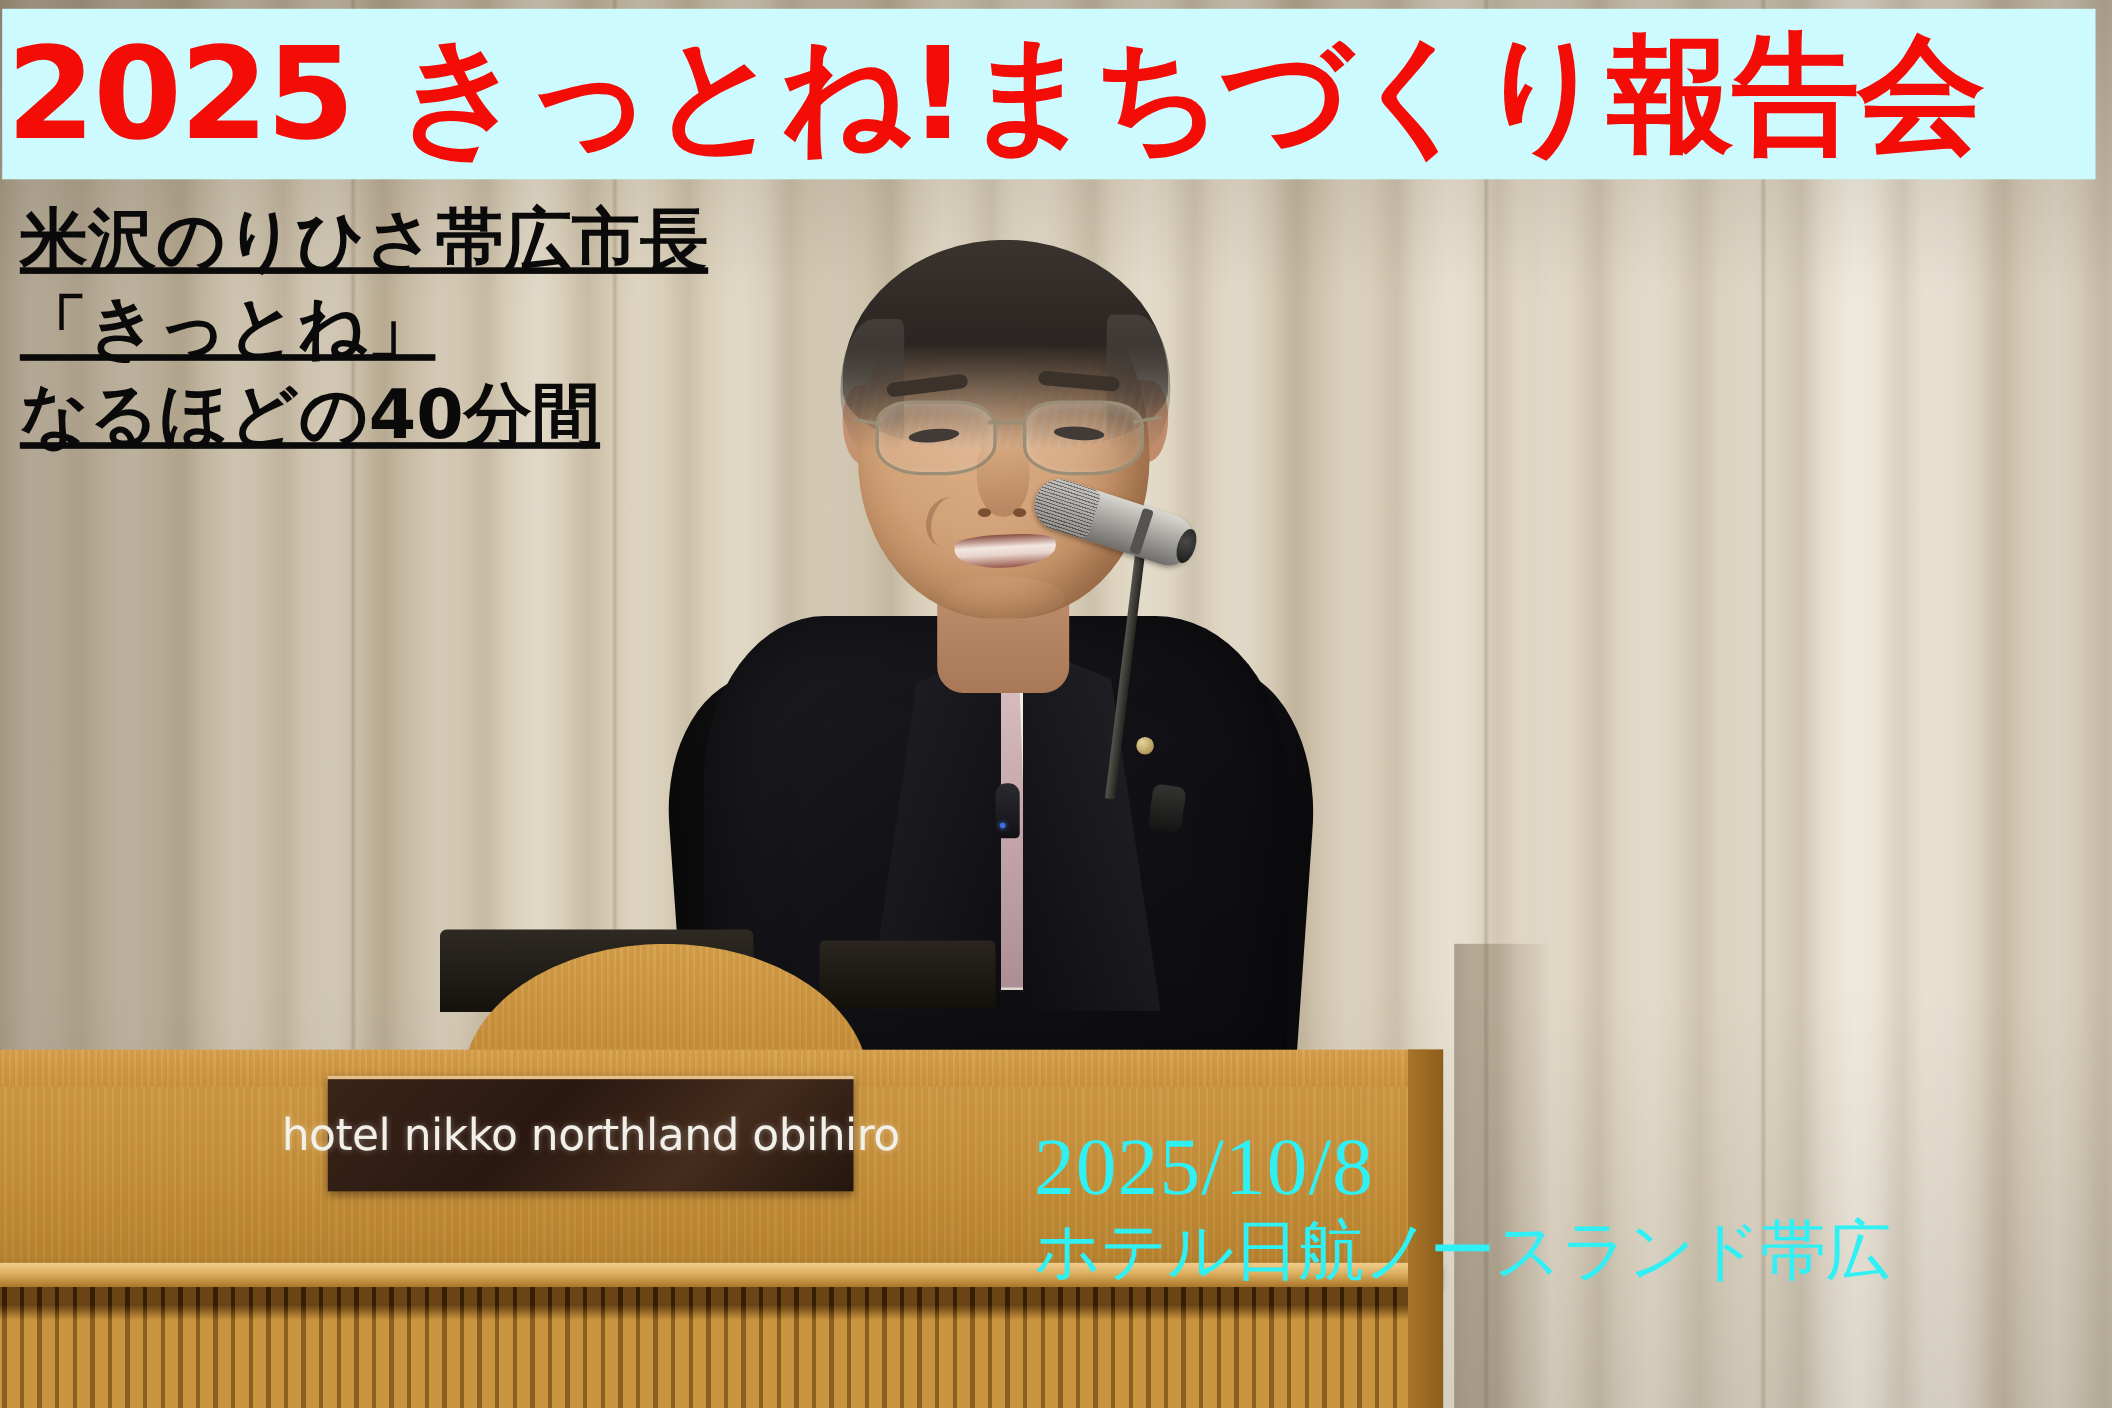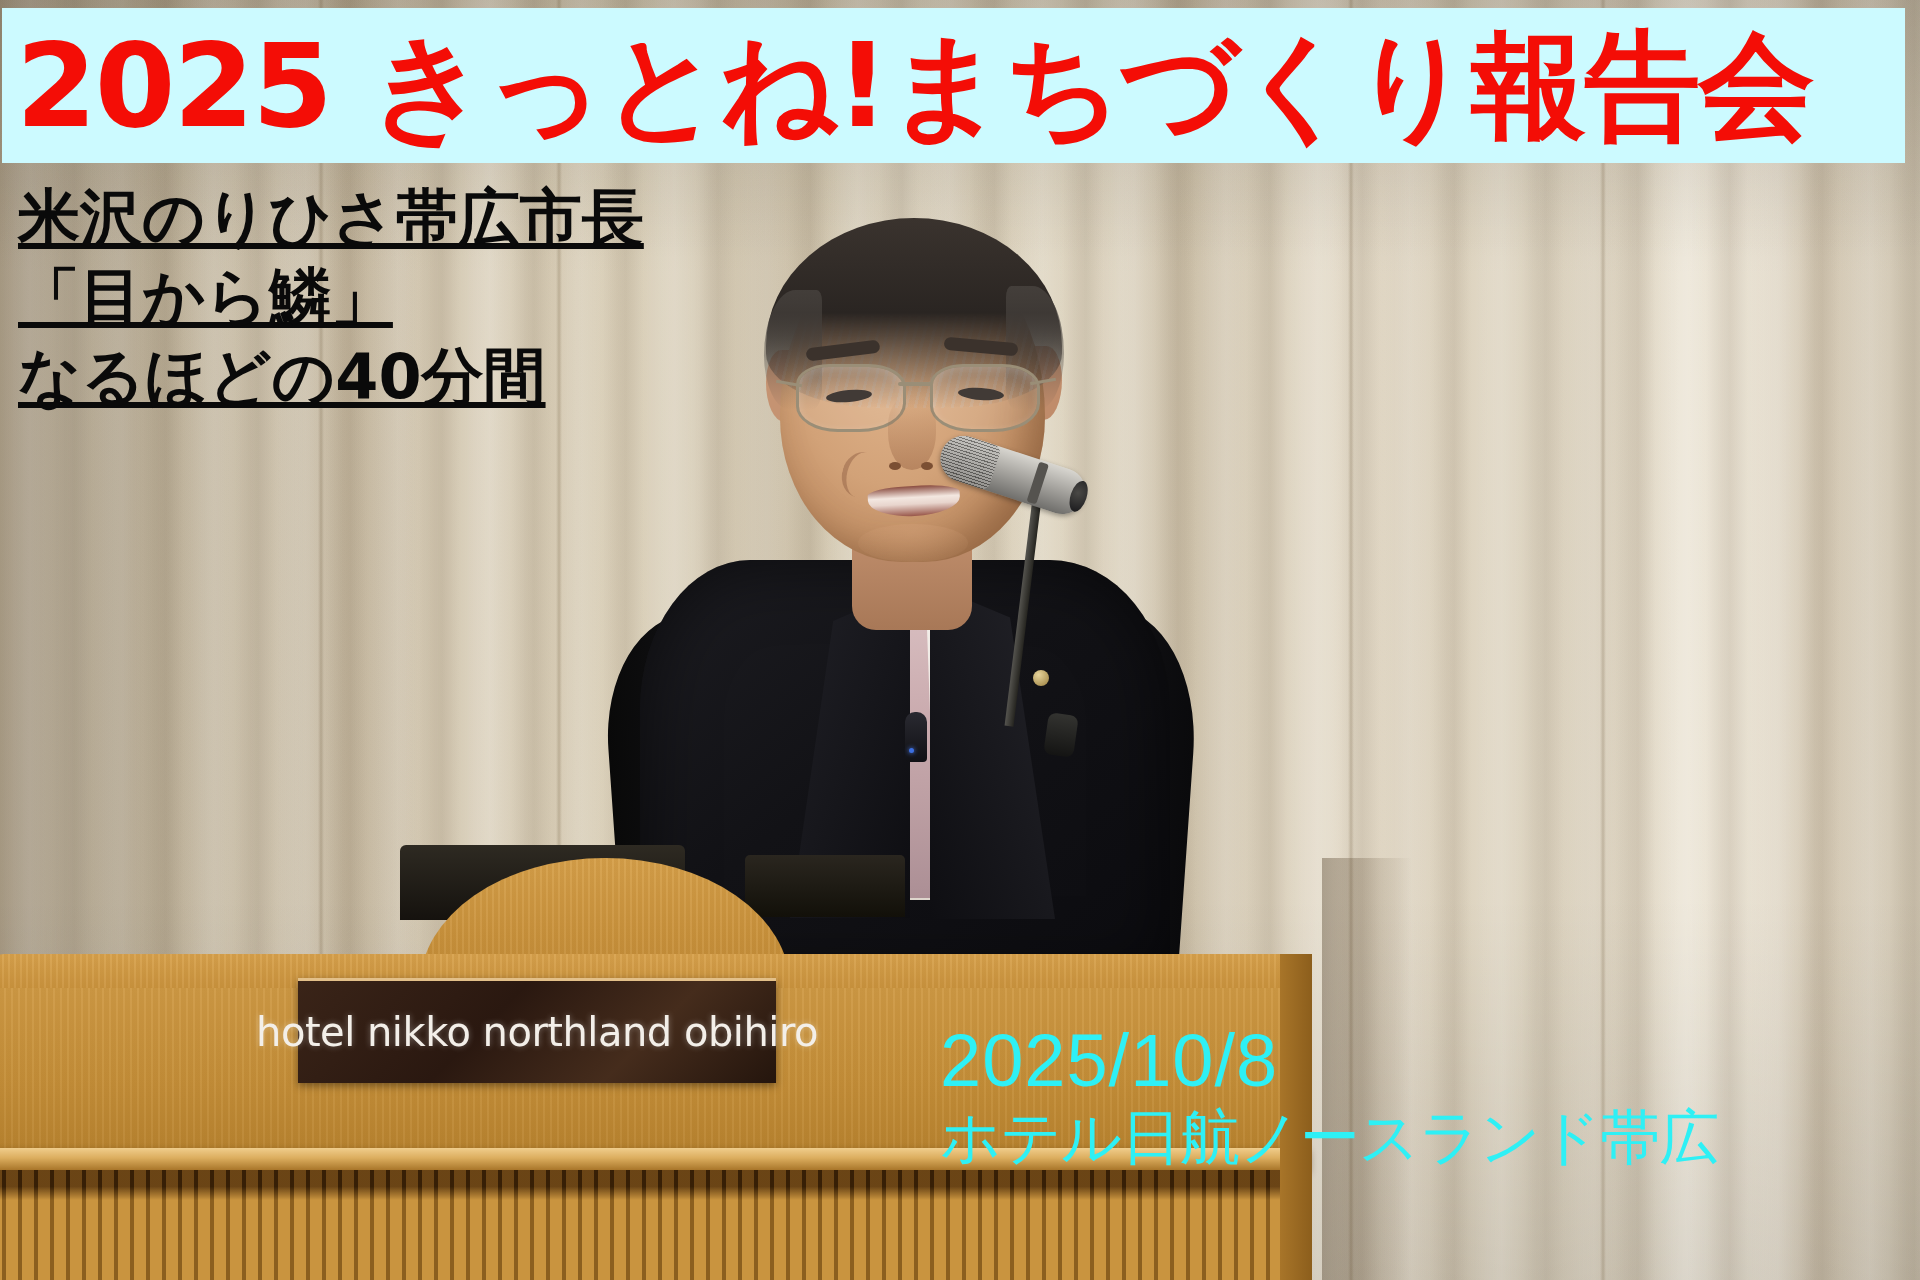--- a/index.html
+++ b/index.html
@@ -489,21 +489,21 @@
     align-items: center;
     overflow: hidden;
   }
   .banner-title {
     color: #f40d06;
     font-family: "DejaVu Sans", "Liberation Sans", sans-serif;
     font-weight: bold;
     font-size: 116px;
     line-height: 1;
     white-space: nowrap;
-    padding-left: 14px;
+    padding-left: 4px;
     letter-spacing: -2px;
   }
 
   
   .overlay-left {
     position: absolute;
     left: 18px; top: 178px;
     width: 900px;
   }
   .overlay-line {
@@ -519,21 +519,21 @@
 
   
   .overlay-right {
     position: absolute;
     left: 940px; top: 1020px;
     width: 980px;
     text-align: left;
   }
   .date-line {
     color: #2ef0f5;
-    font-family: Liberation Sans, sans-serif;
+    font-family: Liberation Serif, serif;
     font-size: 74px;
     line-height: 1.12;
     white-space: nowrap;
     letter-spacing: 1px;
   }
   .venue-line {
     color: #2ef0f5;
     font-family: "DejaVu Sans", "Liberation Sans", sans-serif;
     font-size: 60px;
     line-height: 1.14;
@@ -626,21 +626,21 @@
   <div class="nameplate">
     <span class="nameplate-text">hotel nikko northland obihiro</span>
   </div>
 
   <div class="banner">
     <div class="banner-title">2025 きっとね!まちづくり報告会</div>
   </div>
 
   <div class="overlay-left">
     <div class="overlay-line">米沢のりひさ帯広市長</div>
-    <div class="overlay-line">「目から鱗」</div>
+    <div class="overlay-line">「きっとね」</div>
     <div class="overlay-line">なるほどの40分間</div>
   </div>
 
   <div class="overlay-right">
     <div class="date-line">2025/10/8</div>
     <div class="venue-line">ホテル日航ノースランド帯広</div>
   </div>
 
 </div>
 

